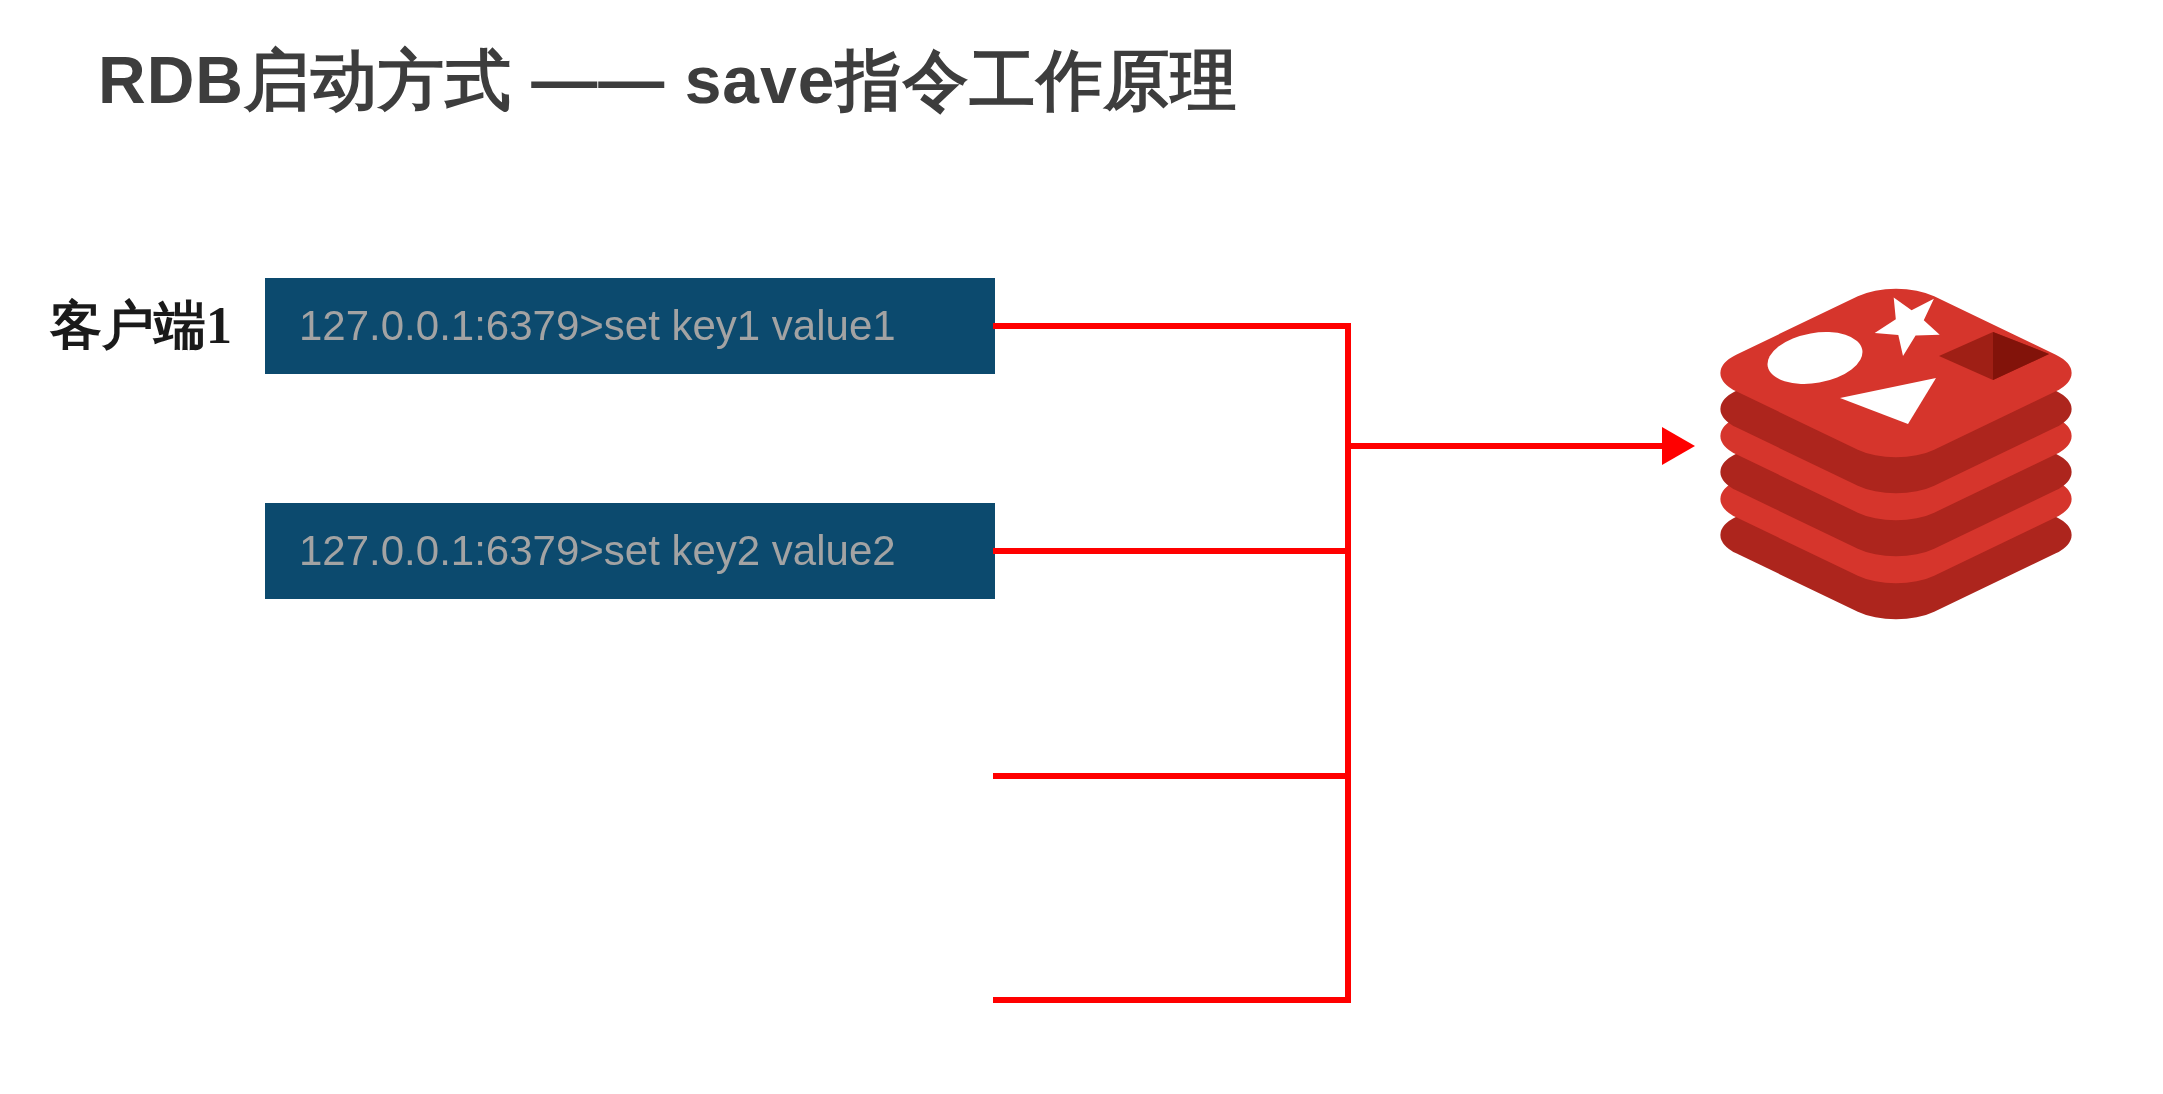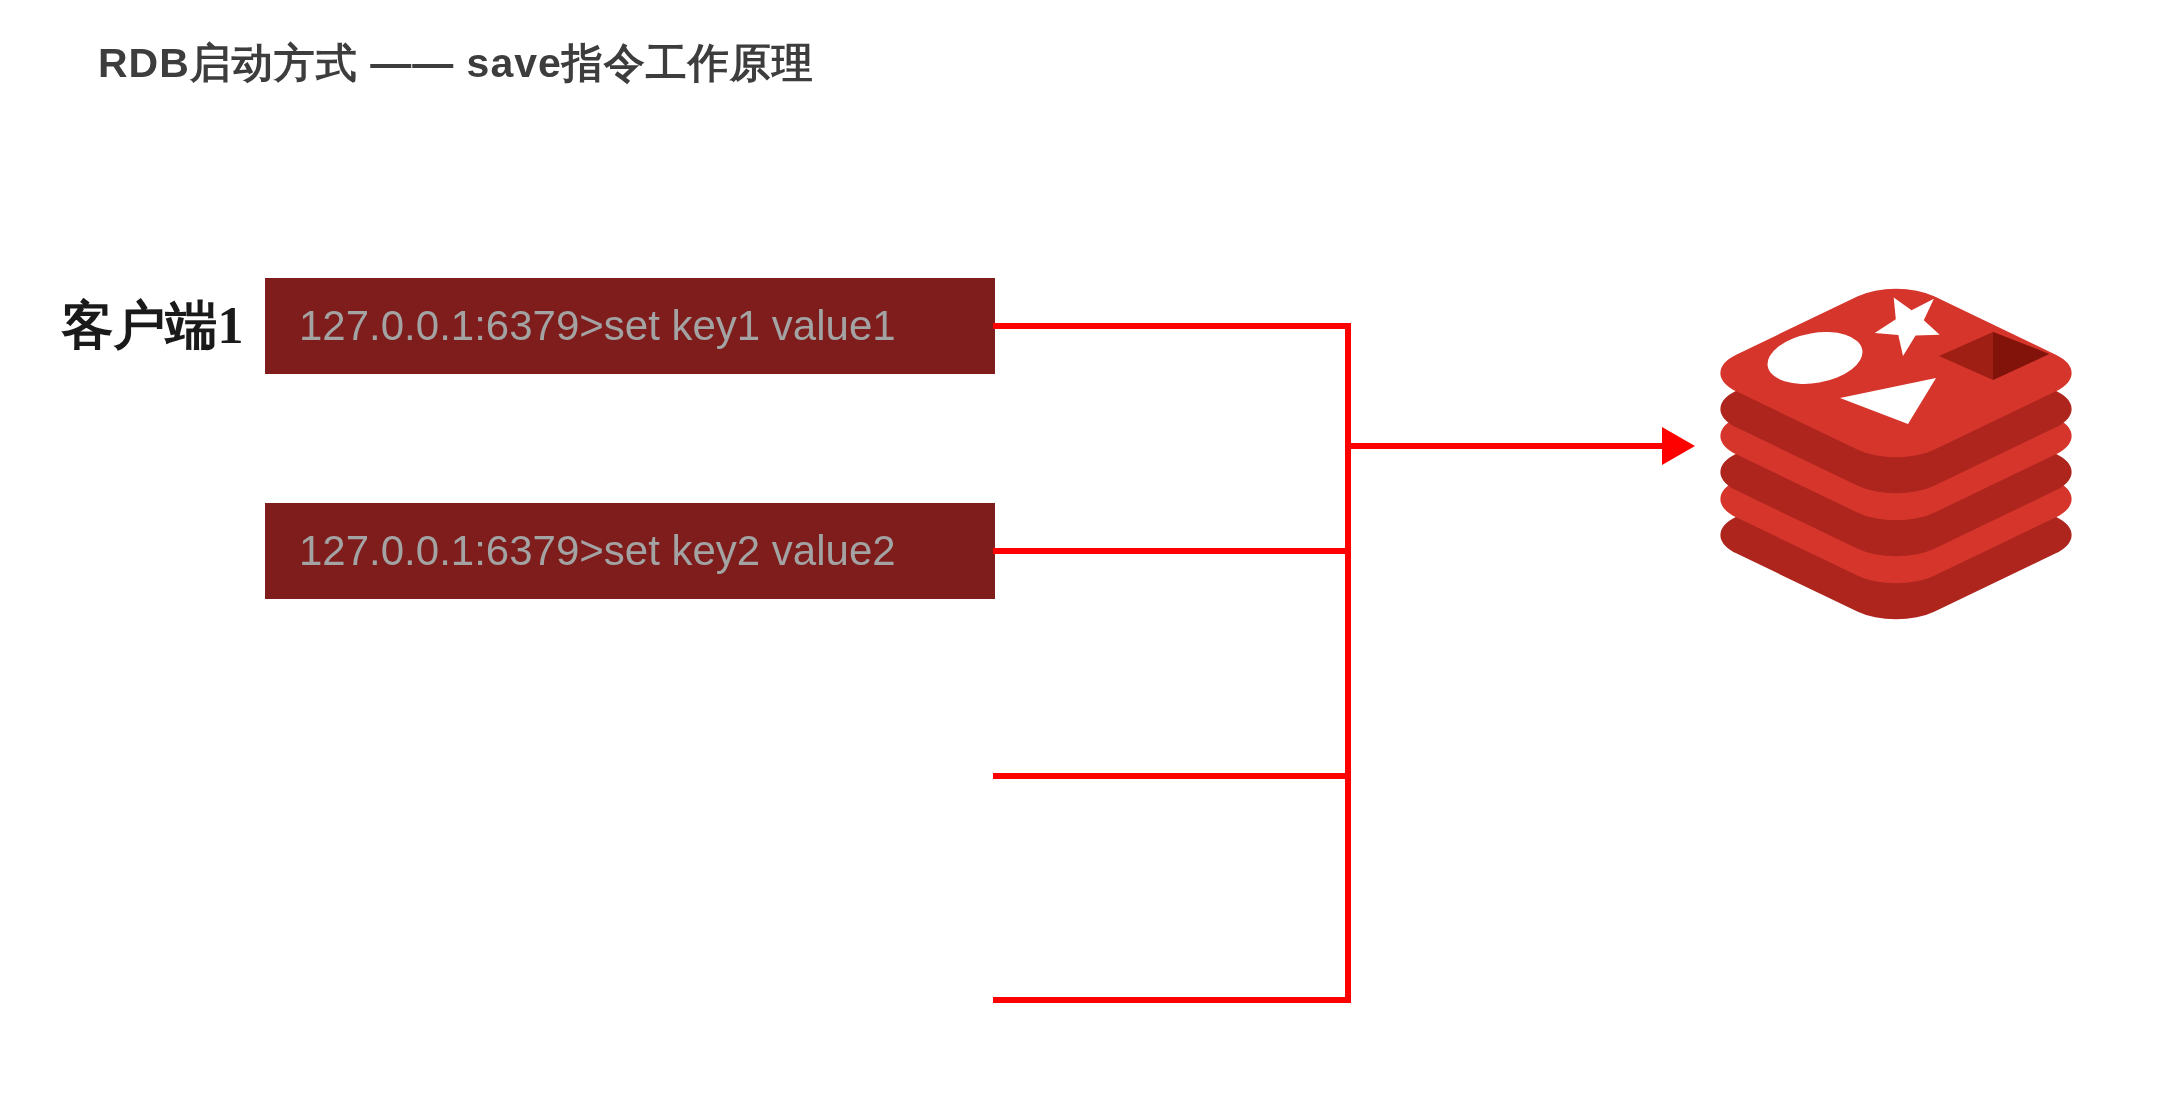--- a/index.html
+++ b/index.html
@@ -7,42 +7,42 @@
     position:relative;
     width:2163px; height:1094px;
     background:#ffffff;
     overflow:hidden;
     font-family:"Liberation Sans","DejaVu Sans",sans-serif;
   }
   .title {
     position:absolute;
     left:98px; top:36px;
     margin:0;
-    font-size:41px;
+    font-size:66px;
     font-weight:bold;
     color:#3d3d3d;
     letter-spacing:1px;
     white-space:nowrap;
   }
   .row { position:absolute; left:0; width:2163px; height:96px; }
   .client-label {
     position:absolute;
     left:50px; width:205px; height:96px;
     line-height:96px;
-    text-align:center;
+    text-align:left;
     font-family:"Liberation Serif","DejaVu Serif",serif;
     font-weight:bold;
     font-size:52px;
     color:#1a1a1a;
     white-space:nowrap;
   }
   .terminal {
     position:absolute;
     left:265px; width:730px; height:96px;
-    background:#7f1d1d;
+    background:#0c4a6e;
     box-sizing:border-box;
     padding-left:34px;
   }
   .cmd {
     display:block;
     line-height:96px;
     font-size:42px;
     color:#a3a3a3;
     letter-spacing:0px;
     white-space:nowrap;

